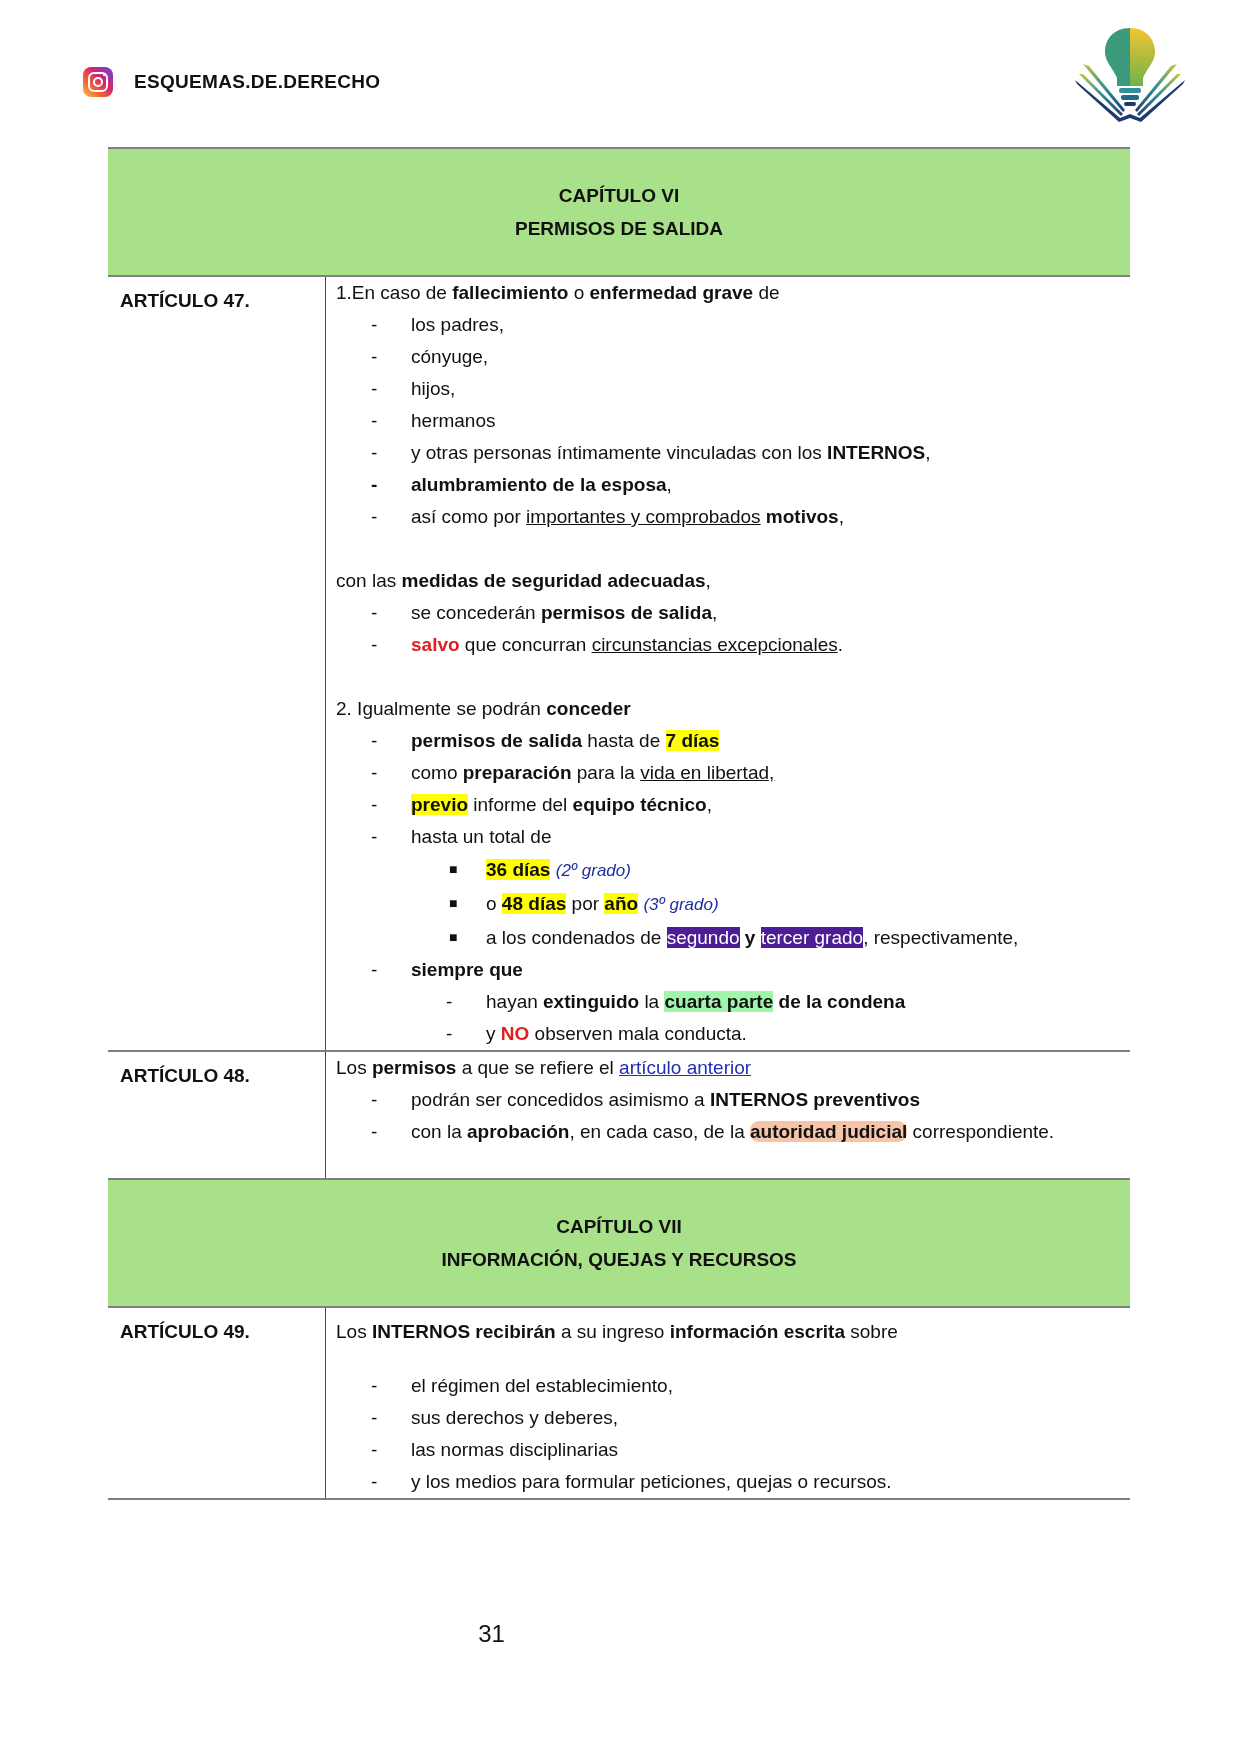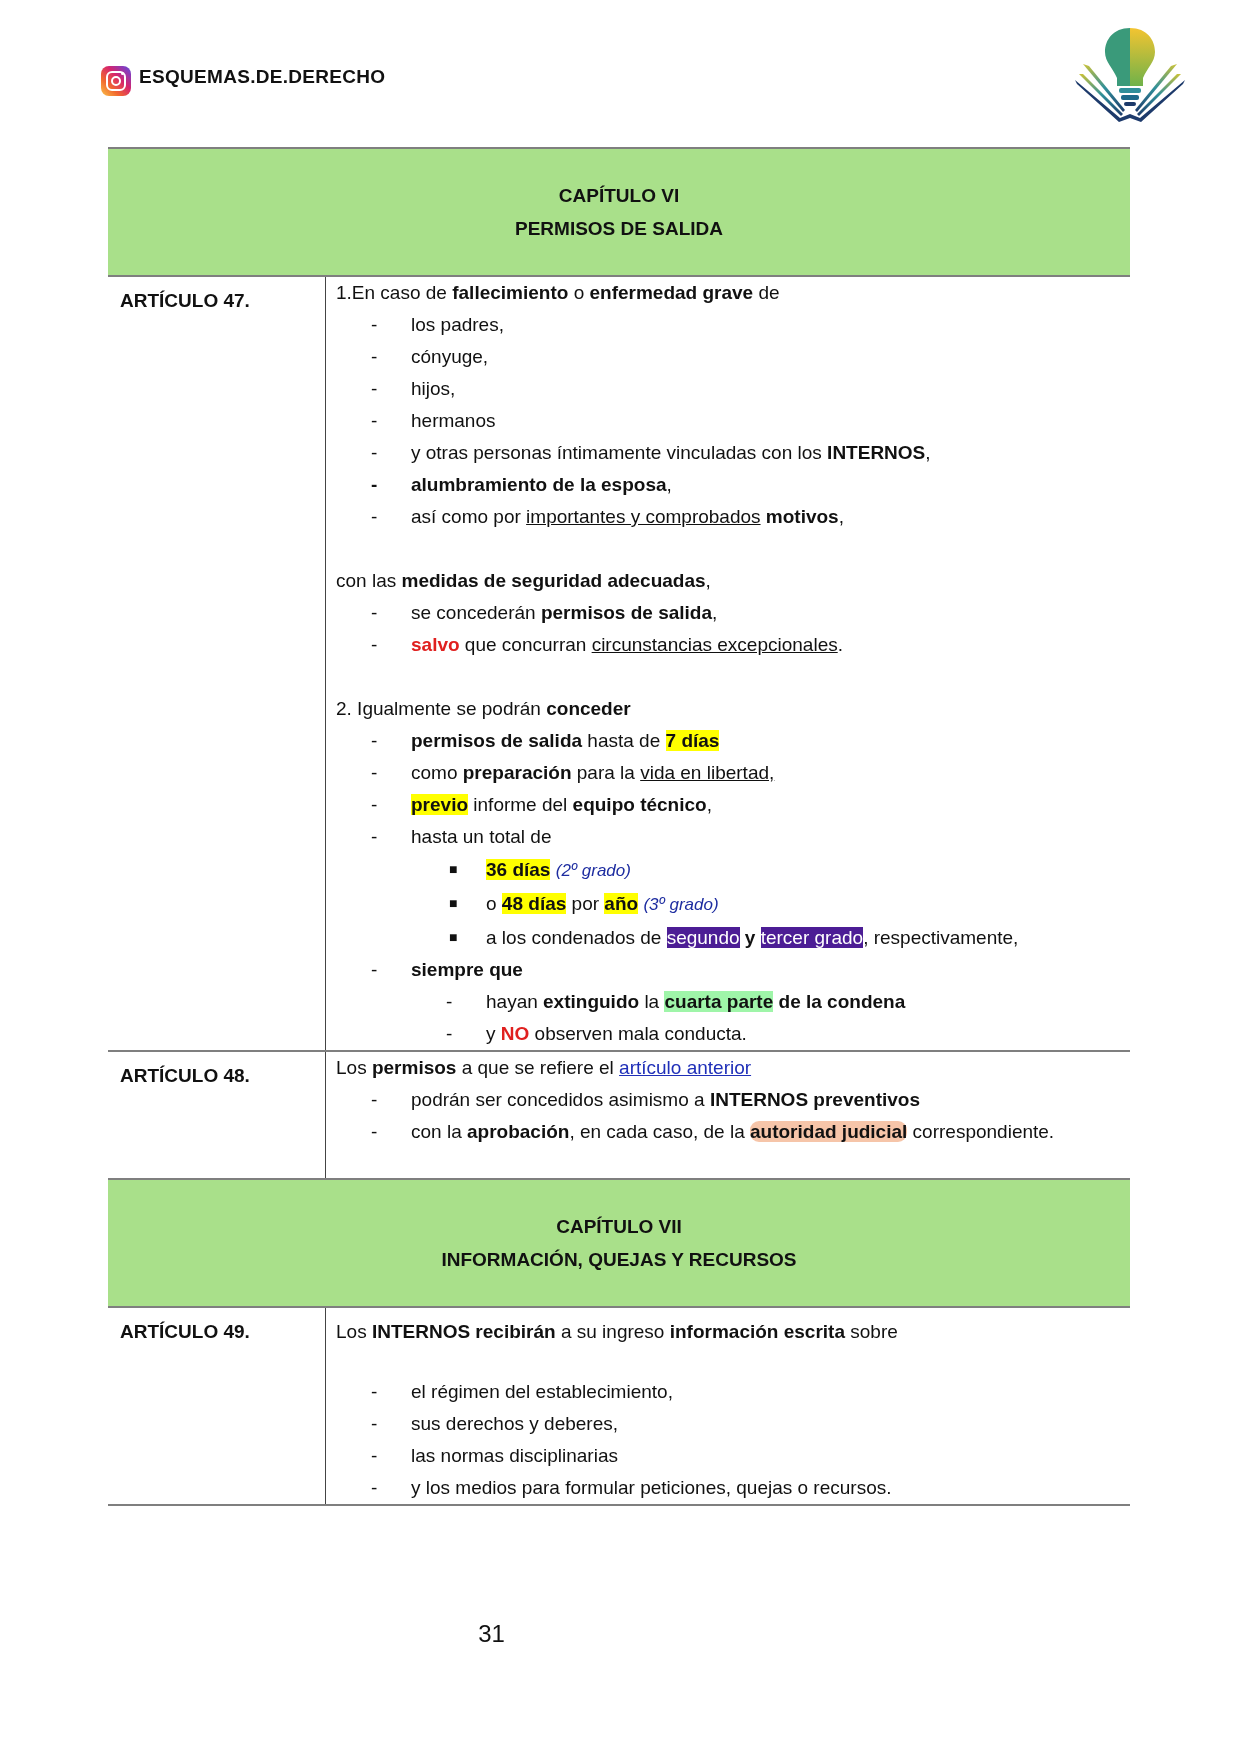--- a/index.html
+++ b/index.html
@@ -3,21 +3,21 @@
 <meta charset="utf-8">
 <style>
   html, body { margin: 0; padding: 0; background: #ffffff; }
   body {
     width: 1241px; height: 1755px; position: relative; overflow: hidden;
     font-family: "Liberation Sans", "DejaVu Sans", sans-serif;
     color: #111;
   }
   .header-brand {
     position: absolute; left: 83px; top: 66px; height: 32px;
-    display: flex; gap: 8px; margin-left: 18px;
+    display: flex; align-items: center; gap: 21px;
   }
   .ig-icon {
     width: 30px; height: 30px; border-radius: 8px;
     background: linear-gradient(45deg, #f9c34a 0%, #f26a2e 30%, #d6256c 60%, #8a3ab9 85%, #5b51d8 100%);
     position: relative;
   }
   .ig-icon::before {
     content: ""; position: absolute; left: 5px; top: 5px; width: 16px; height: 16px;
     border: 2px solid #fff; border-radius: 6px;
   }
@@ -154,21 +154,21 @@
   <tr class="chapter">
     <td colspan="2">
       <div>CAPÍTULO VII</div>
       <div>INFORMACIÓN, QUEJAS Y RECURSOS</div>
     </td>
   </tr>
 
   <tr style="height:172px;">
     <td class="art-label">ARTÍCULO 49.</td>
     <td class="art-body" style="padding-top:8px !important;">
-      <div class="line" style="margin-bottom:28px;"><span>Los </span><b>INTERNOS recibirán</b><span> a su ingreso </span><b>información escrita</b><span> sobre</span></div>
+      <div class="line" style="margin-bottom:22px;"><span>Los </span><b>INTERNOS recibirán</b><span> a su ingreso </span><b>información escrita</b><span> sobre</span></div>
       <div class="line"><span class="dash">-</span><span>el régimen del establecimiento,</span></div>
       <div class="line"><span class="dash">-</span><span>sus derechos y deberes,</span></div>
       <div class="line"><span class="dash">-</span><span>las normas disciplinarias</span></div>
       <div class="line"><span class="dash">-</span><span>y los medios para formular peticiones, quejas o recursos.</span></div>
     </td>
   </tr>
 </tbody>
   </table>
 
 <div class="page-number">31</div>

